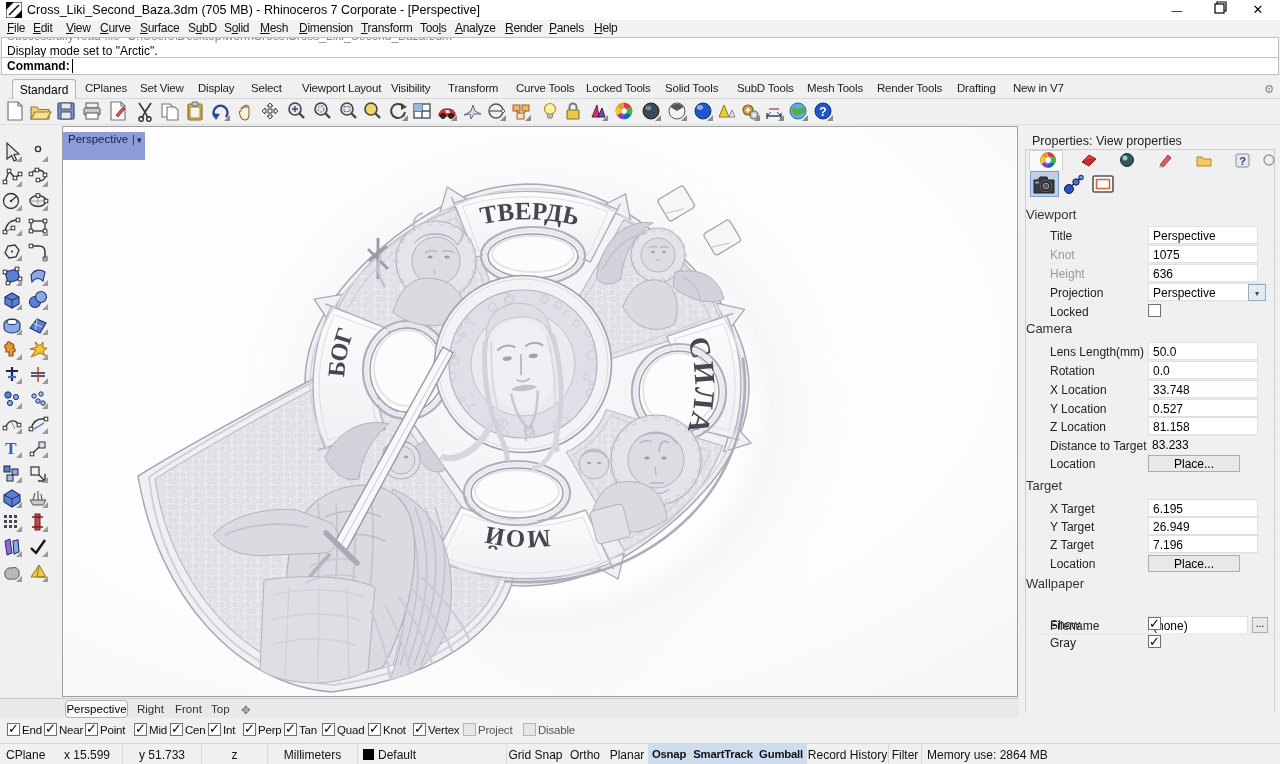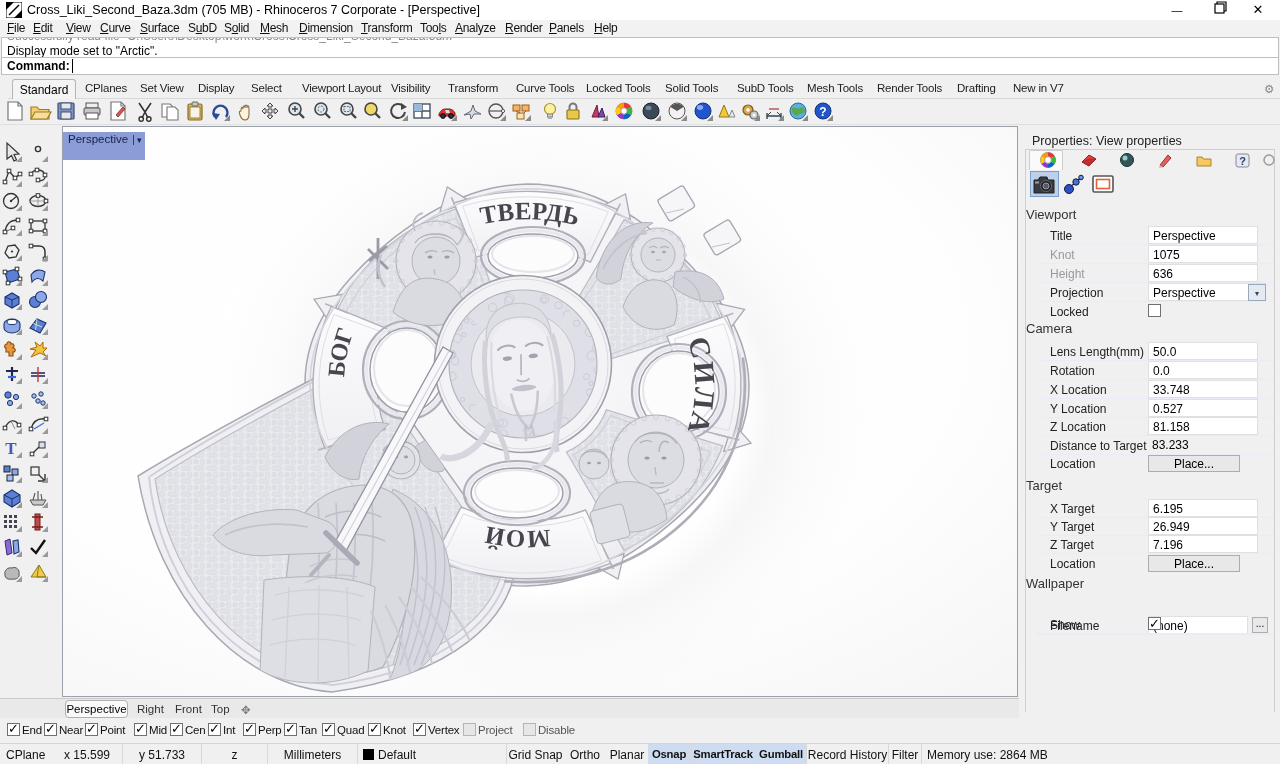--- a/index.html
+++ b/index.html
@@ -960,20 +960,24 @@
       <div class="sechdr" style="top:426px">Wallpaper</div>
       <div class="prow" style="top:466px">
           <span class="plabel">Filename</span>
           <span class="pval" style="width:100px">(none)</span>
           <span class="abs" style="left:216px;top:1px;width:16px;height:16px;background:#e8e8e8;border:1px solid #adadad;font-size:10px;text-align:center">...</span>
         </div>
       <div class="prow" style="top:465px">
           <span class="plabel">Show</span>
           <span class="pcheck checked"></span>
         </div>
+      <div class="prow" style="top:483px;border-bottom:none">
+          <span class="plabel">Gray</span>
+          <span class="pcheck checked"></span>
+        </div>
     </div>
   </div>
 
   <div class="abs" id="vptabs">
     <div id="vptactive">Perspective</div>
     <span class="vpt" style="left:137px">Right</span>
     <span class="vpt" style="left:175px">Front</span>
     <span class="vpt" style="left:211px">Top</span>
     <span class="vpt" style="left:241px;color:#777">✥</span>
   </div>

